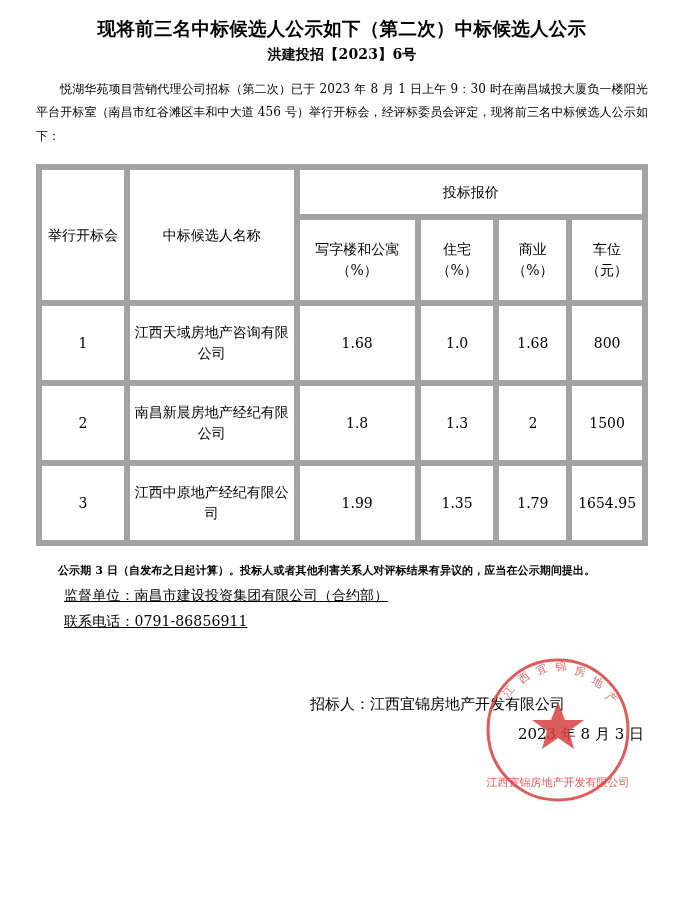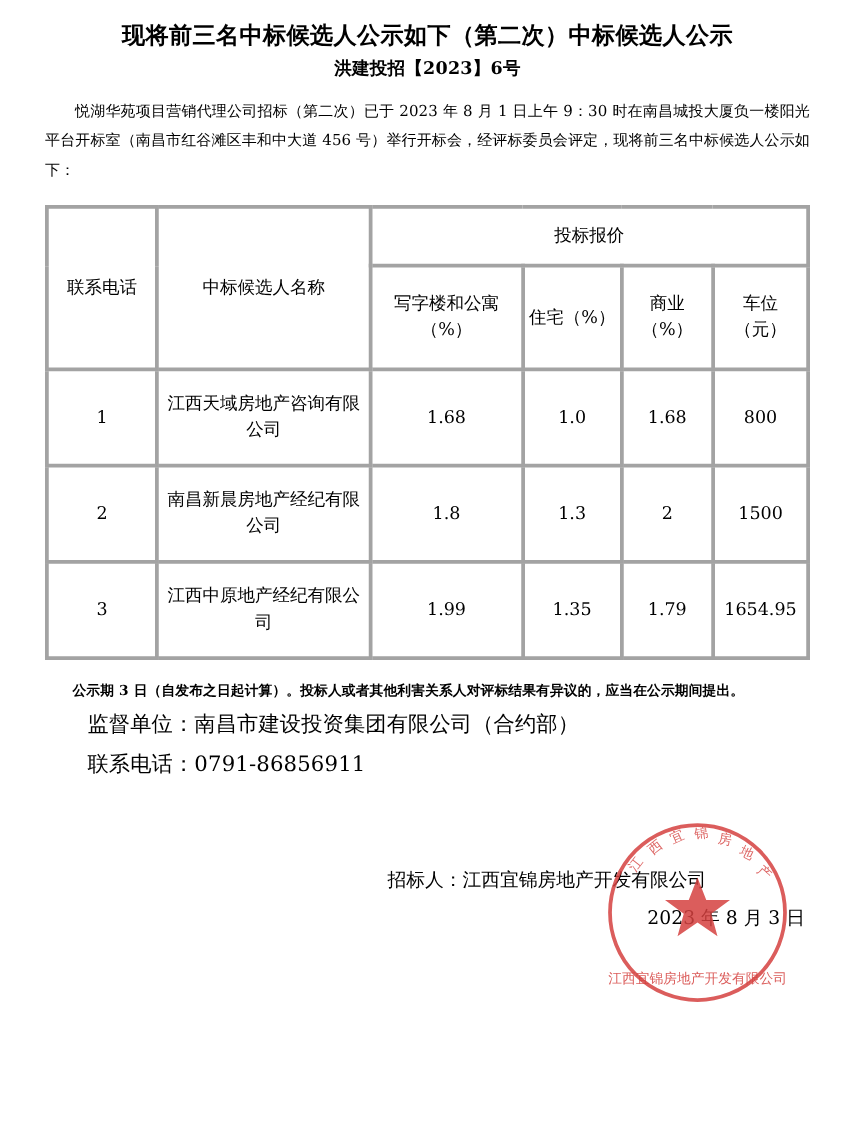--- a/index.html
+++ b/index.html
@@ -48,21 +48,21 @@
     letter-spacing: 0.1px;
   }
   table.bid-table {
     width: 100%;
     border-collapse: collapse;
     margin-top: 16px;
     table-layout: fixed;
   }
   table.bid-table th,
   table.bid-table td {
-    border: 3px solid #a3a3a3;
+    border: 6px solid #a3a3a3;
     text-align: center;
     vertical-align: middle;
     font-size: 14px;
     font-weight: normal;
     padding: 4px 3px;
     line-height: 1.5;
   }
   .col-rank { width: 14.5%; }
   .col-name { width: 28%; }
   .col-office { width: 20%; }
@@ -83,25 +83,26 @@
     font-size: 11px;
     line-height: 1.95;
     text-align: justify;
     text-justify: inter-ideograph;
     margin: 14px 0 0 0;
     text-indent: 2em;
     letter-spacing: 0.1px;
     font-weight: bold;
   }
   .tail-line {
-    font-size: 17px;
+    font-size: 14px;
     line-height: 1.9;
     margin: 0;
     text-indent: 2em;
     letter-spacing: 0.1px;
+    text-decoration: underline;
   }
   .signature {
     position: absolute;
     right: 36px;
     bottom: 150px;
     text-align: left;
     font-size: 15px;
     line-height: 2.0;
     width: 340px;
   }
@@ -131,21 +132,21 @@
     <colgroup>
       <col class="col-rank">
       <col class="col-name">
       <col class="col-office">
       <col class="col-res">
       <col class="col-com">
       <col class="col-park">
     </colgroup>
     <tbody>
       <tr class="row-head-1">
-        <td rowspan="2">联系电话</td>
+        <td rowspan="2">举行开标会</td>
         <td rowspan="2">中标候选人名称</td>
         <td colspan="4">投标报价</td>
       </tr>
       <tr class="row-head-2">
         <td>写字楼和公寓（%）</td>
         <td>住宅（%）</td>
         <td>商业（%）</td>
         <td>车位（元）</td>
       </tr>
 

